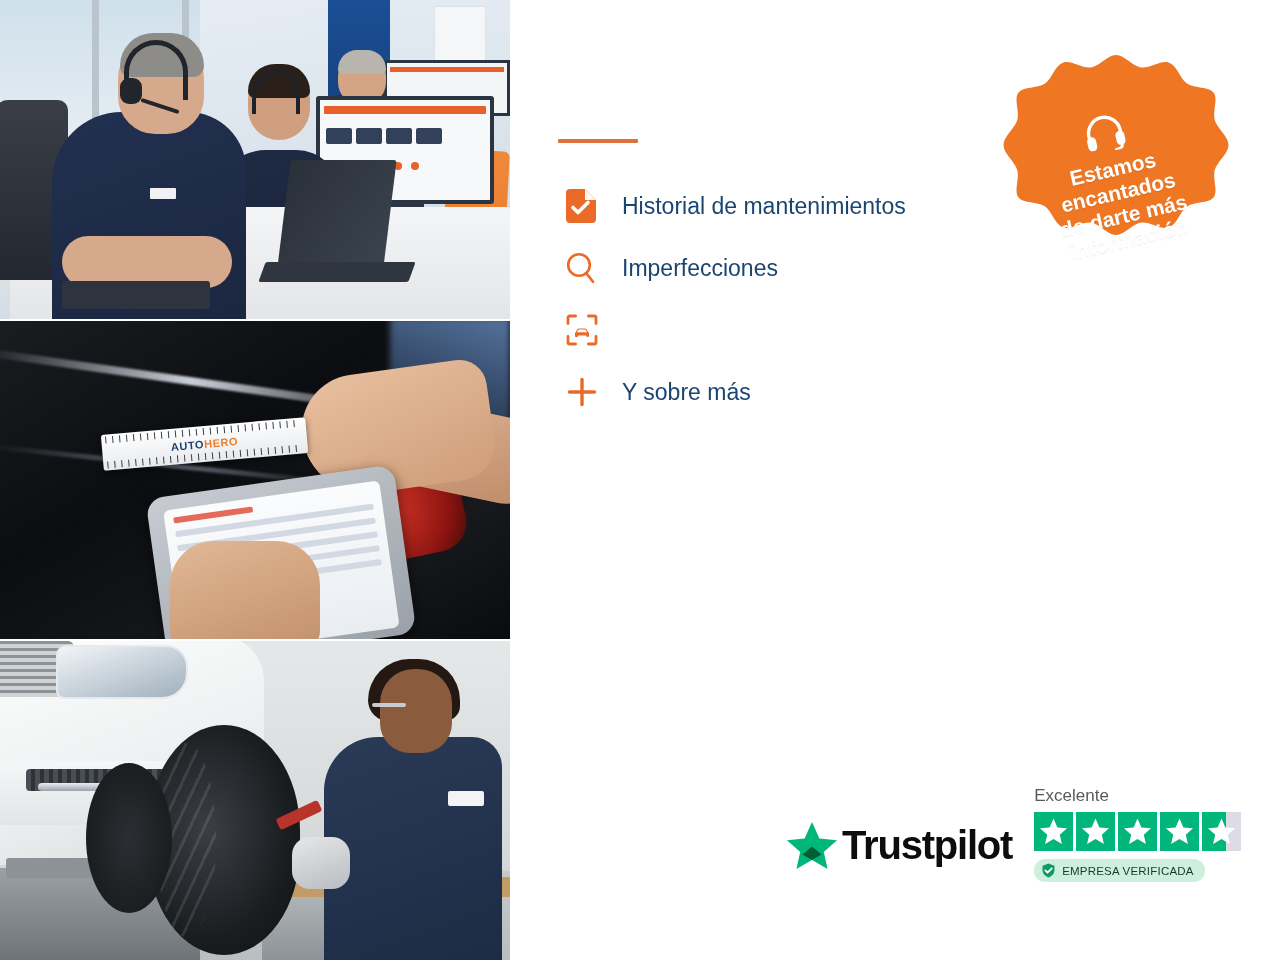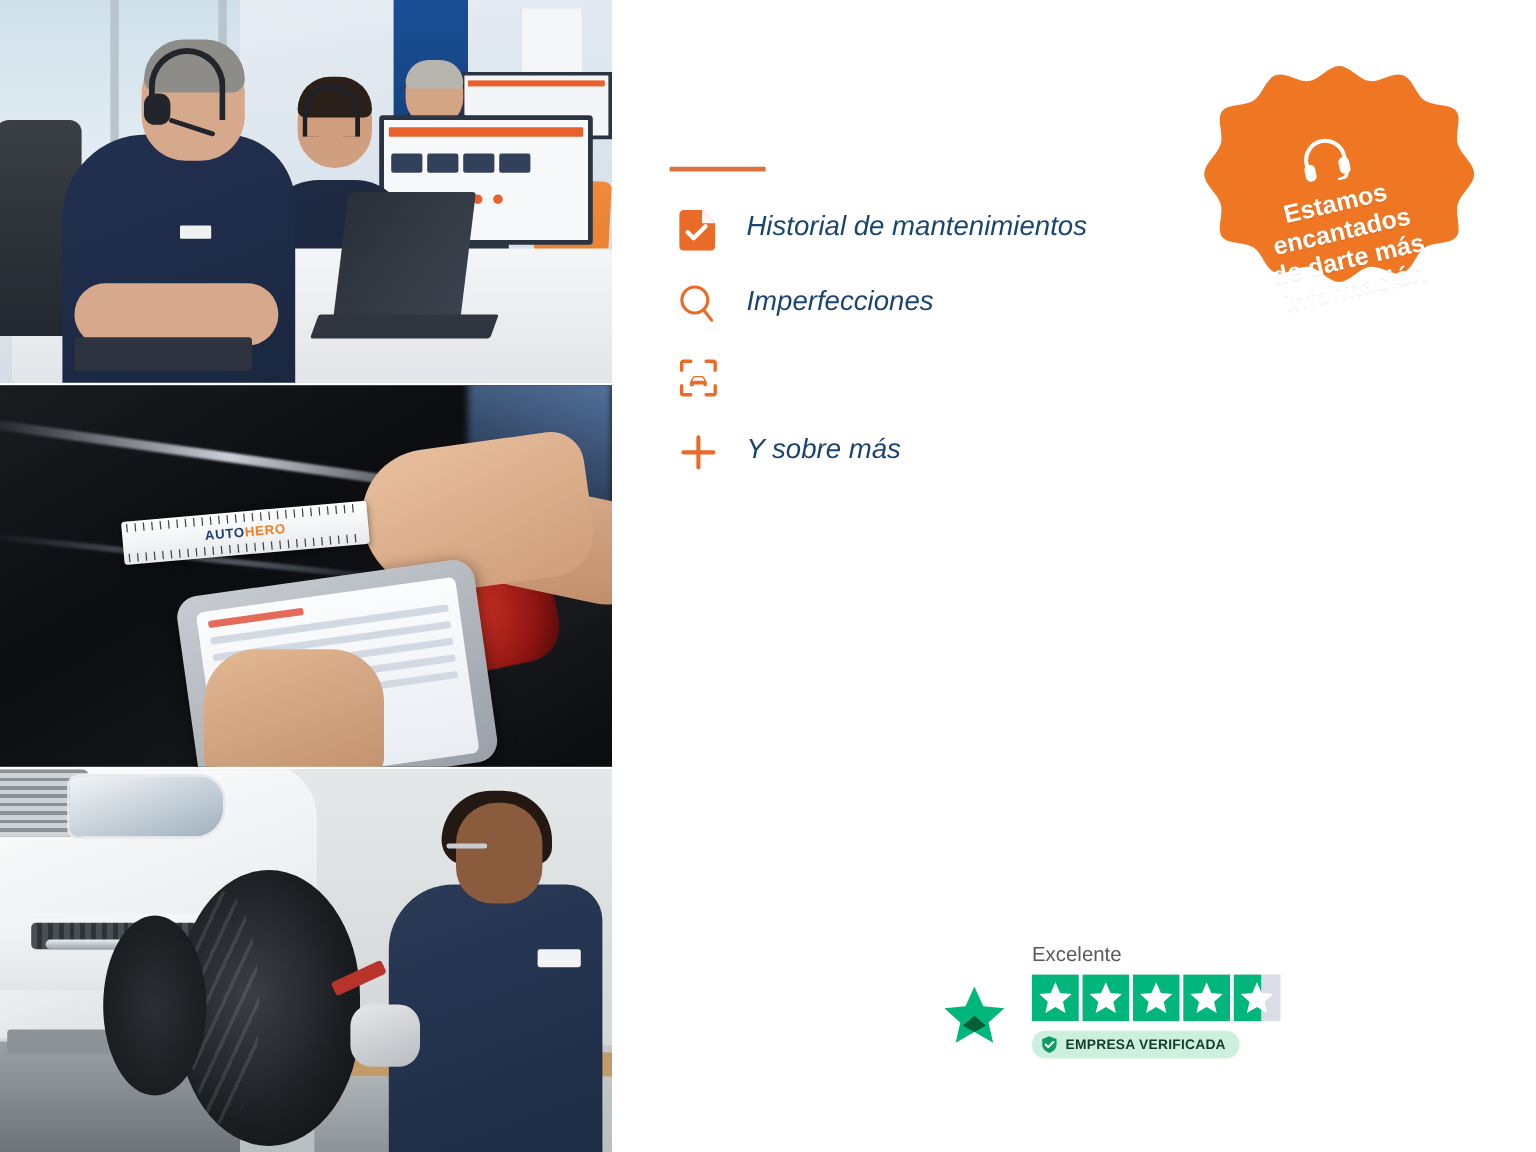--- a/index.html
+++ b/index.html
@@ -274,23 +274,22 @@
   }
   .divider {
     width: 80px; height: 4px;
     background: #e0703c;
     margin: 27px 0 0 2px;
     border-radius: 1px;
   }
 
   .features { margin-top: 32px; }
   .feature {
-    display: flex; align-items: flex-start;
+    display: flex; align-items: center;
     height: 62px;
-    font-style: italic;
   }
   .feature .ficon {
     width: 56px; min-width: 56px;
     display: flex; align-items: center; justify-content: flex-start;
     padding-left: 10px;
   }
   .feature .flabel {
     color: #1b4571;
     font-size: 23px;
     font-weight: 400;
@@ -355,21 +354,21 @@
   }
   .star-box svg { position: absolute; left: 0; top: 0; }
   .verified {
     margin-top: 8px;
     display: inline-flex; align-items: center; gap: 6px;
     background: #cdf0de;
     border-radius: 11px;
     padding: 4px 11px 4px 7px;
   }
   .verified .vtxt {
-    font-size: 11.5px; font-weight: 700; color: #123d2c; letter-spacing: .2px;
+    font-size: 11.5px; font-weight: 400; color: #123d2c; letter-spacing: .2px;
   }
 </style>
 </head>
 <body>
 
 <div class="page">
 
   <div class="photo-col">
 
     <div class="photo ph1">
@@ -611,20 +610,21 @@
 información</div>
       </div>
     </div>
 
     <div class="trust">
       <div class="tp-logo">
         <svg width="52" height="50" viewBox="0 0 52 50">
           <path fill="#00b67a" d="M26 2l7.4 16.6L51 20.3 37.8 32.1 41.6 49 26 40.1 10.4 49l3.8-16.9L1 20.3l17.6-1.7z"></path>
           <path fill="#005128" d="M26 40.1l-9.6-5.5 9.6-8.1 9.6 8.1z" opacity=".85"></path>
         </svg>
+        <span class="tp-name">Trustpilot</span>
       </div>
 
       <div class="tp-right">
         <div class="tp-rating-label">Excelente</div>
 
         <div class="stars">
           <span class="star-box">
             <span class="fill" style="width:100%"></span>
             <svg width="39" height="39" viewBox="0 0 39 39">
                 <path fill="#ffffff" d="M19.5 6.5l3.9 8.9 9.6.9-7.2 6.4 2.1 9.4-8.4-5-8.4 5 2.1-9.4L6 16.3l9.6-.9z"></path>

